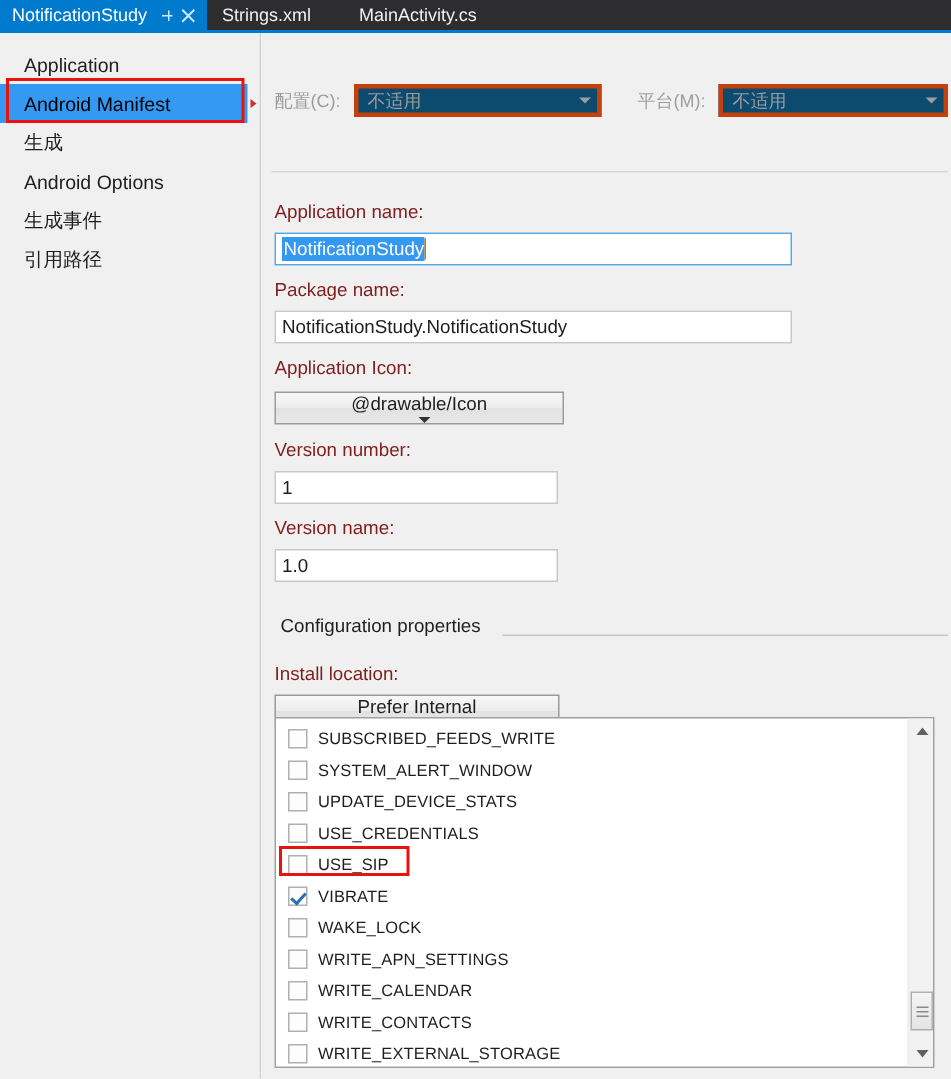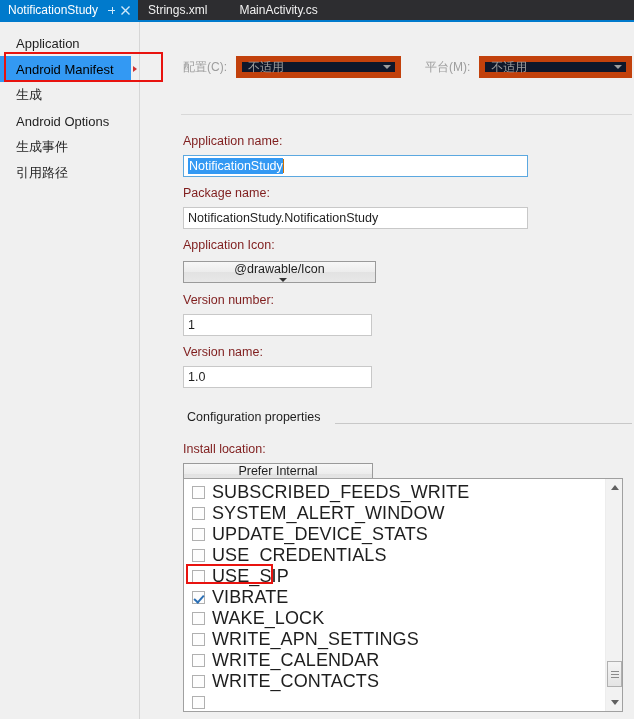--- a/index.html
+++ b/index.html
@@ -53,21 +53,21 @@
     margin-left: 1px;
   }
   .tab-icon svg { display:block; }
   .tab.inactive { color: #f1f1f1; padding: 0 10px; }
   .tab.spacer-gap { padding-left: 22px; }
 
   
   .sidebar {
     position: absolute;
     left: 0; top: 22px;
-    width: 140px; height: 697px;
+    width: 174px; height: 697px;
     background: #f0f0f0;
     border-right: 1px solid #d6d6d6;
     box-sizing: border-box;
     padding-top: 8px;
   }
   .side-item {
     height: 26px;
     display: flex;
     align-items: center;
     padding-left: 16px;
@@ -126,22 +126,22 @@
     display: flex;
     align-items: center;
   }
   .toplabel {
     font-size: 12px;
     color: #9d9d9d;
     white-space: nowrap;
   }
   .combo-disabled {
     height: 22px;
-    background: #0f172a;
-    border: 6px solid #c2410c;
+    background: #0c4a6e;
+    border: 3px solid #c2410c;
     box-sizing: border-box;
     display: flex;
     align-items: center;
     justify-content: space-between;
     padding: 0 4px 0 6px;
     color: #9d9d9d;
     font-size: 12px;
     gap: 40px;
   }
   .caret {
@@ -257,21 +257,21 @@
   .cb.checked::after {
     content: "";
     position: absolute;
     left: 3px; top: 1px;
     width: 4px; height: 8px;
     border: solid #2b6fb5;
     border-width: 0 2px 2px 0;
     transform: rotate(42deg);
   }
   .perm-label {
-    font-size: 18px;
+    font-size: 11px;
     color: #1e1e1e;
     letter-spacing: 0.1px;
     white-space: nowrap;
   }
 
   
   .vscroll {
     position: absolute;
     right: 0; top: 0;
     width: 17px; height: 232px;
@@ -459,20 +459,21 @@
       <div class="perm-row">
         <span class="cb"></span>
         <span class="perm-label">WRITE_CALENDAR</span>
       </div>
       <div class="perm-row">
         <span class="cb"></span>
         <span class="perm-label">WRITE_CONTACTS</span>
       </div>
       <div class="perm-row">
         <span class="cb"></span>
+        <span class="perm-label">WRITE_EXTERNAL_STORAGE</span>
       </div>
     </div>
   <div class="vscroll">
     <div class="vs-btn up">
         <span class="ar"></span>
       </div>
     <div class="vs-thumb">
       <span class="grip">
           <i></i>
           <i></i>

